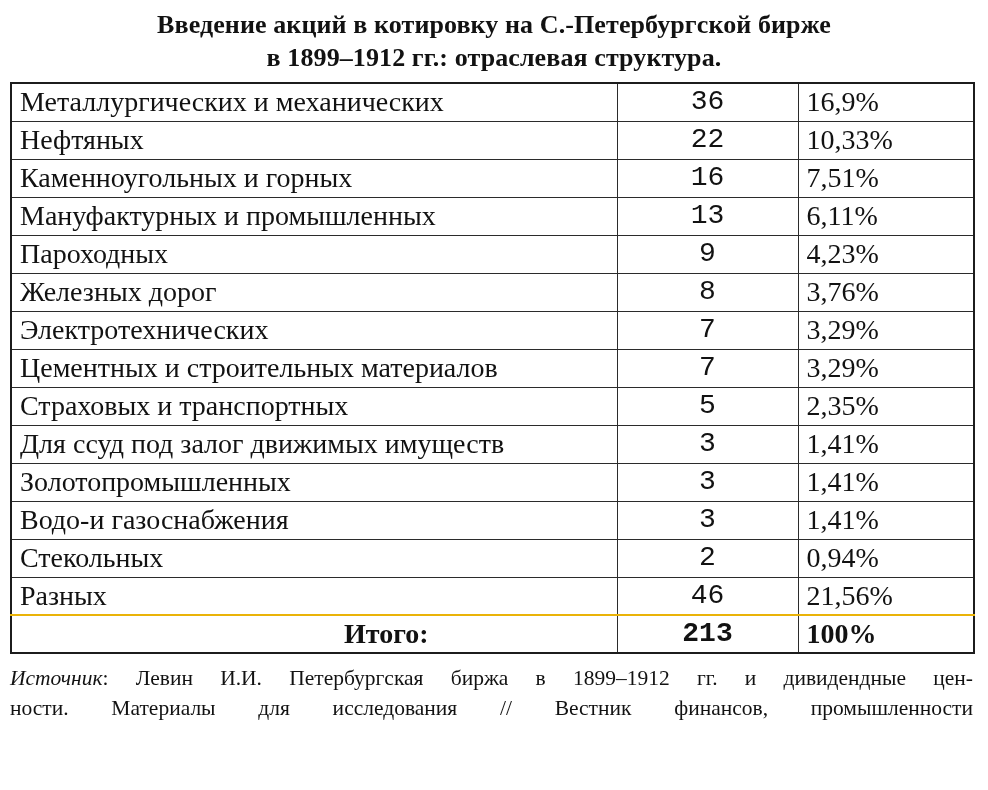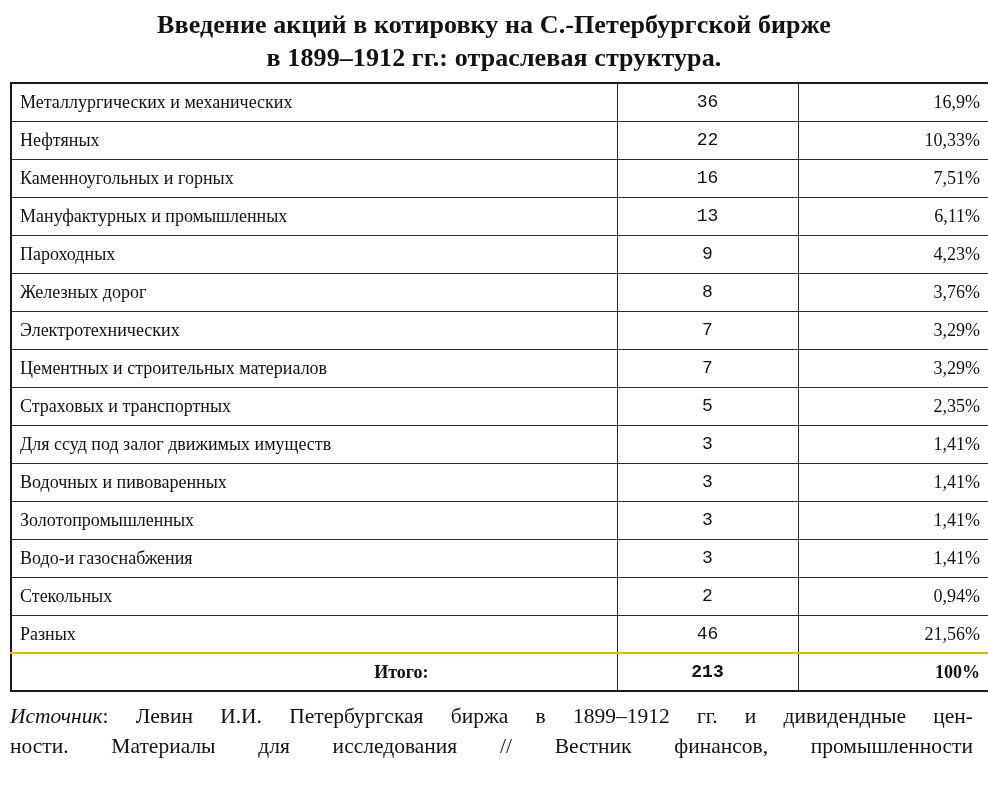--- a/index.html
+++ b/index.html
@@ -41,32 +41,32 @@
   
   .tbl {
     width: 963px;
     border-collapse: collapse;
     table-layout: fixed;
     margin: 0;
     border: 2px solid #1c1c1c;
   }
   .tbl td {
     border: 1px solid #2b2b2b;
-    font-size: 18px;
+    font-size: 28px;
     line-height: 24px;
     height: 38px;
     box-sizing: border-box;
     padding: 0 8px;
     vertical-align: middle;
     white-space: nowrap;
     overflow: hidden;
   }
   .col-name  { width: 606px; text-align: left; }
   .col-count { width: 181px; text-align: center; font-family: Liberation Mono, monospace; }
-  .col-pct   { width: 191px; text-align: right; }
+  .col-pct   { width: 176px; text-align: left; }
 
   tr.total td {
     border-top: 2px solid #eab308;
     font-weight: bold;
   }
   tr.total .col-name {
     text-align: right;
     padding-right: 188px;
   }
 
@@ -144,25 +144,20 @@
           <td class="col-name">Страховых и транспортных</td>
           <td class="col-count">5</td>
           <td class="col-pct">2,35%</td>
         </tr>
         <tr>
           <td class="col-name">Для ссуд под залог движимых имуществ</td>
           <td class="col-count">3</td>
           <td class="col-pct">1,41%</td>
         </tr>
         <tr>
-          <td class="col-name">Водочных и пивоваренных</td>
-          <td class="col-count">3</td>
-          <td class="col-pct">1,41%</td>
-        </tr>
-        <tr>
           <td class="col-name">Золотопромышленных</td>
           <td class="col-count">3</td>
           <td class="col-pct">1,41%</td>
         </tr>
         <tr>
           <td class="col-name">Водо-и газоснабжения</td>
           <td class="col-count">3</td>
           <td class="col-pct">1,41%</td>
         </tr>
         <tr>

